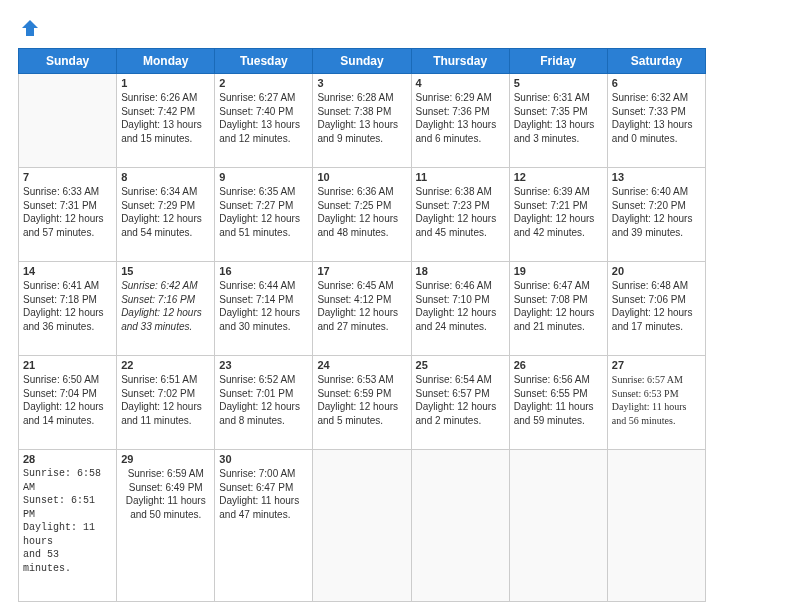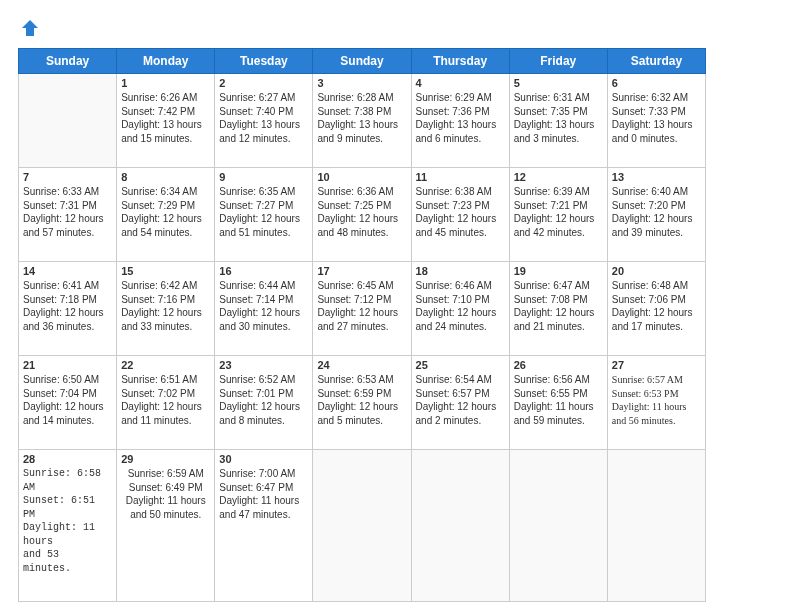--- a/index.html
+++ b/index.html
@@ -233,36 +233,36 @@
         <tr>
           <td>
             <span class="day-num">14</span>
             <div class="cell-text" style="white-space: pre-line;">Sunrise: 6:41 AM
 Sunset: 7:18 PM
 Daylight: 12 hours
 and 36 minutes.</div>
           </td>
           <td>
             <span class="day-num">15</span>
-            <div class="cell-text" style="white-space: pre-line;">Sunrise: 6:42 AM
+            <div class="cell-text" style="white-space: pre-line; font-style: italic;">Sunrise: 6:42 AM
 Sunset: 7:16 PM
 Daylight: 12 hours
 and 33 minutes.</div>
           </td>
           <td>
             <span class="day-num">16</span>
             <div class="cell-text" style="white-space: pre-line;">Sunrise: 6:44 AM
 Sunset: 7:14 PM
 Daylight: 12 hours
 and 30 minutes.</div>
           </td>
           <td>
             <span class="day-num">17</span>
             <div class="cell-text" style="white-space: pre-line;">Sunrise: 6:45 AM
-Sunset: 7:12 PM
+Sunset: 4:12 PM
 Daylight: 12 hours
 and 27 minutes.</div>
           </td>
           <td>
             <span class="day-num">18</span>
             <div class="cell-text" style="white-space: pre-line;">Sunrise: 6:46 AM
 Sunset: 7:10 PM
 Daylight: 12 hours
 and 24 minutes.</div>
           </td>

